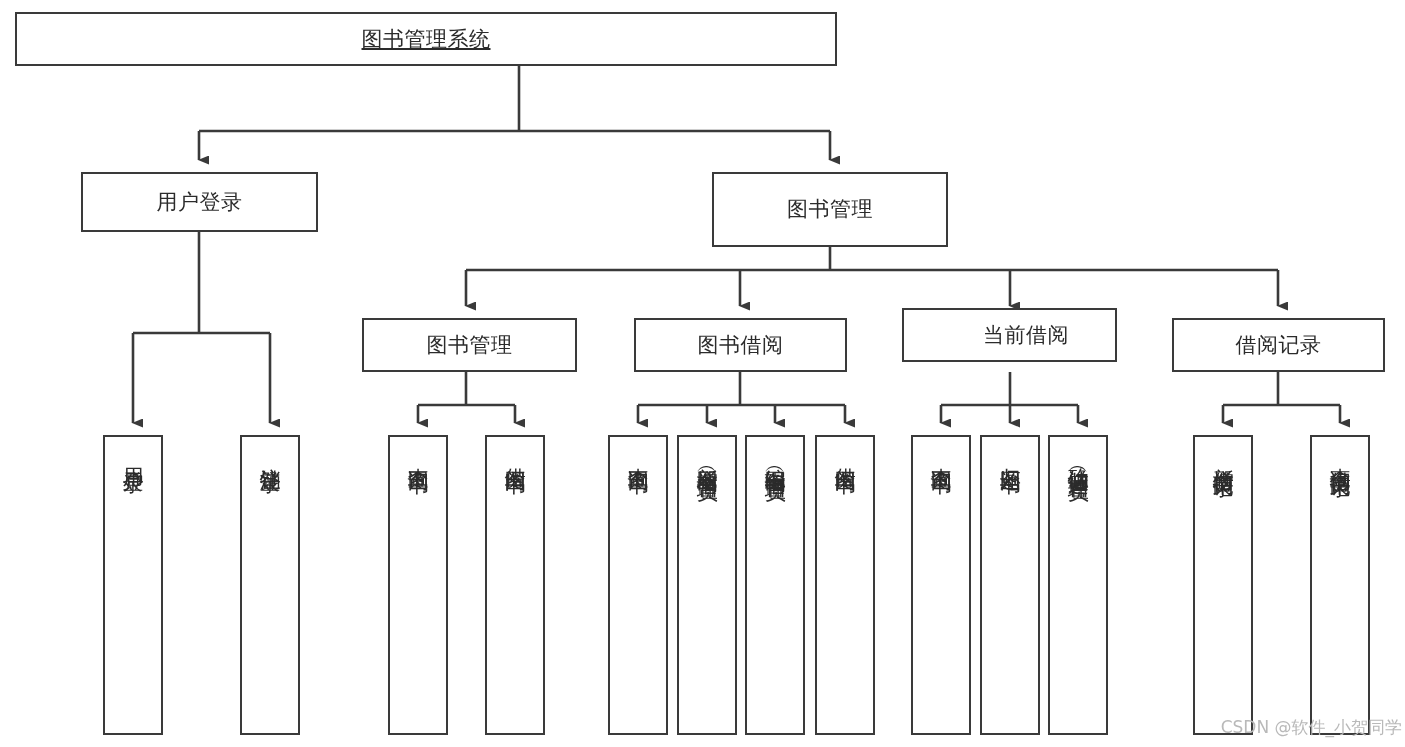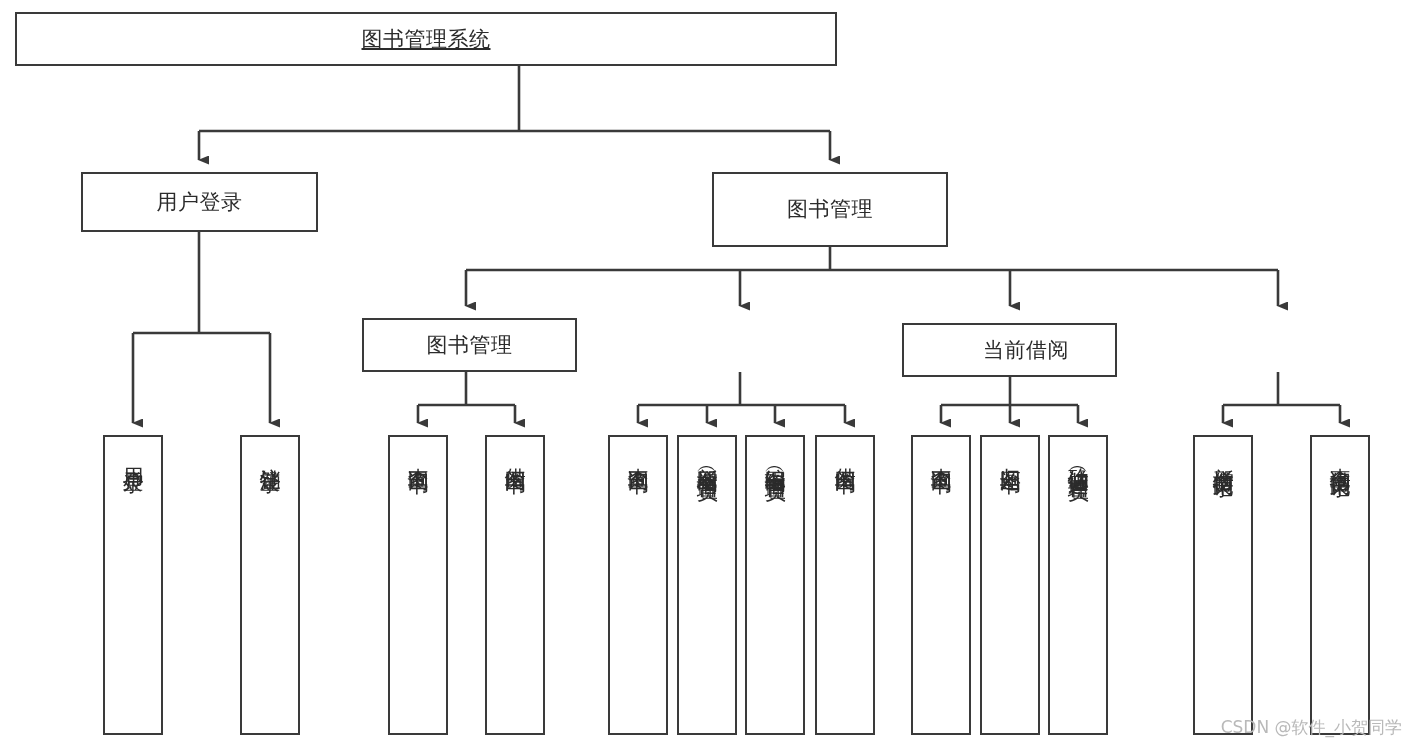--- a/index.html
+++ b/index.html
@@ -136,25 +136,31 @@
   </div>
 
   <div class="node horizontal" style="left:712px; top:172px; width:236px; height:75px;">
     <span class="node-label">图书管理</span>
   </div>
 
   <div class="node horizontal" style="left:362px; top:318px; width:215px; height:54px;">
     <span class="node-label">图书管理</span>
   </div>
 
-
-  <div class="node horizontal" style="left:902px; top:323px; width:215px; height:54px;padding-left:33px;">
+  <div class="node horizontal" style="left:634px; top:318px; width:213px; height:54px;">
+    <span class="node-label">图书借阅</span>
+  </div>
+
+  <div class="node horizontal" style="left:902px; top:308px; width:215px; height:54px;padding-left:33px;">
     <span class="node-label">当前借阅</span>
   </div>
 
+  <div class="node horizontal" style="left:1172px; top:318px; width:213px; height:54px;">
+    <span class="node-label">借阅记录</span>
+  </div>
 
   <div class="node vertical" style="left:103px; top:435px; width:60px; height:300px;">
     <span class="node-label">用户登录</span>
   </div>
 
   <div class="node vertical" style="left:240px; top:435px; width:60px; height:300px;">
     <span class="node-label">注销登录</span>
   </div>
 
   <div class="node vertical" style="left:388px; top:435px; width:60px; height:300px;">

